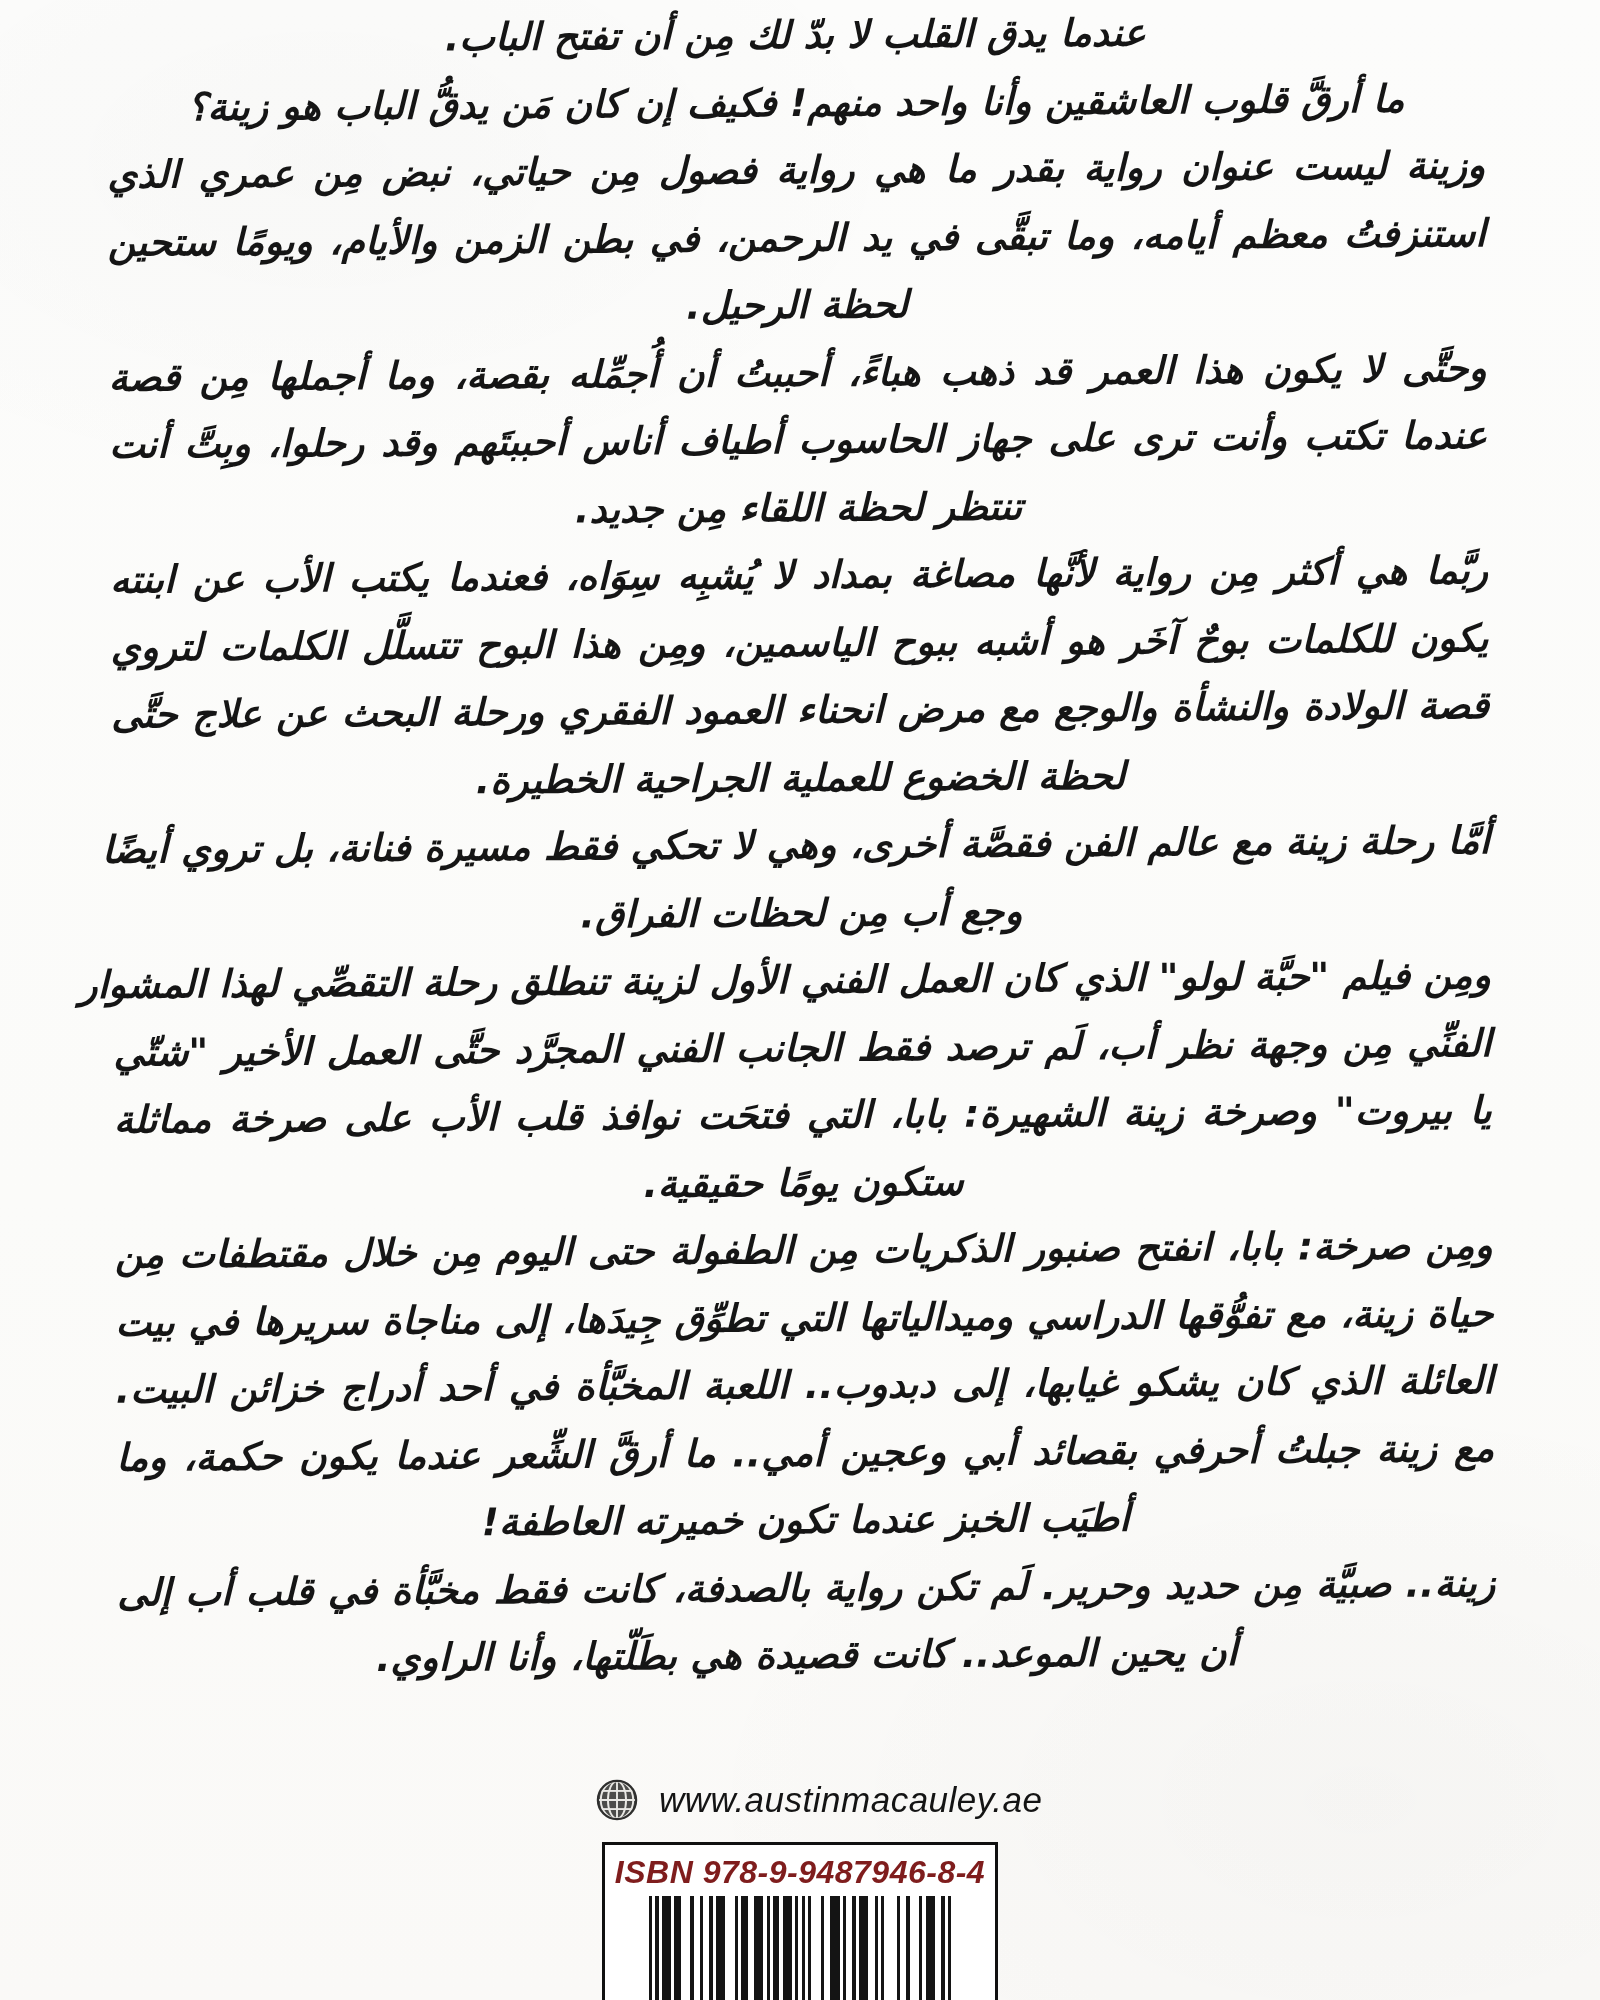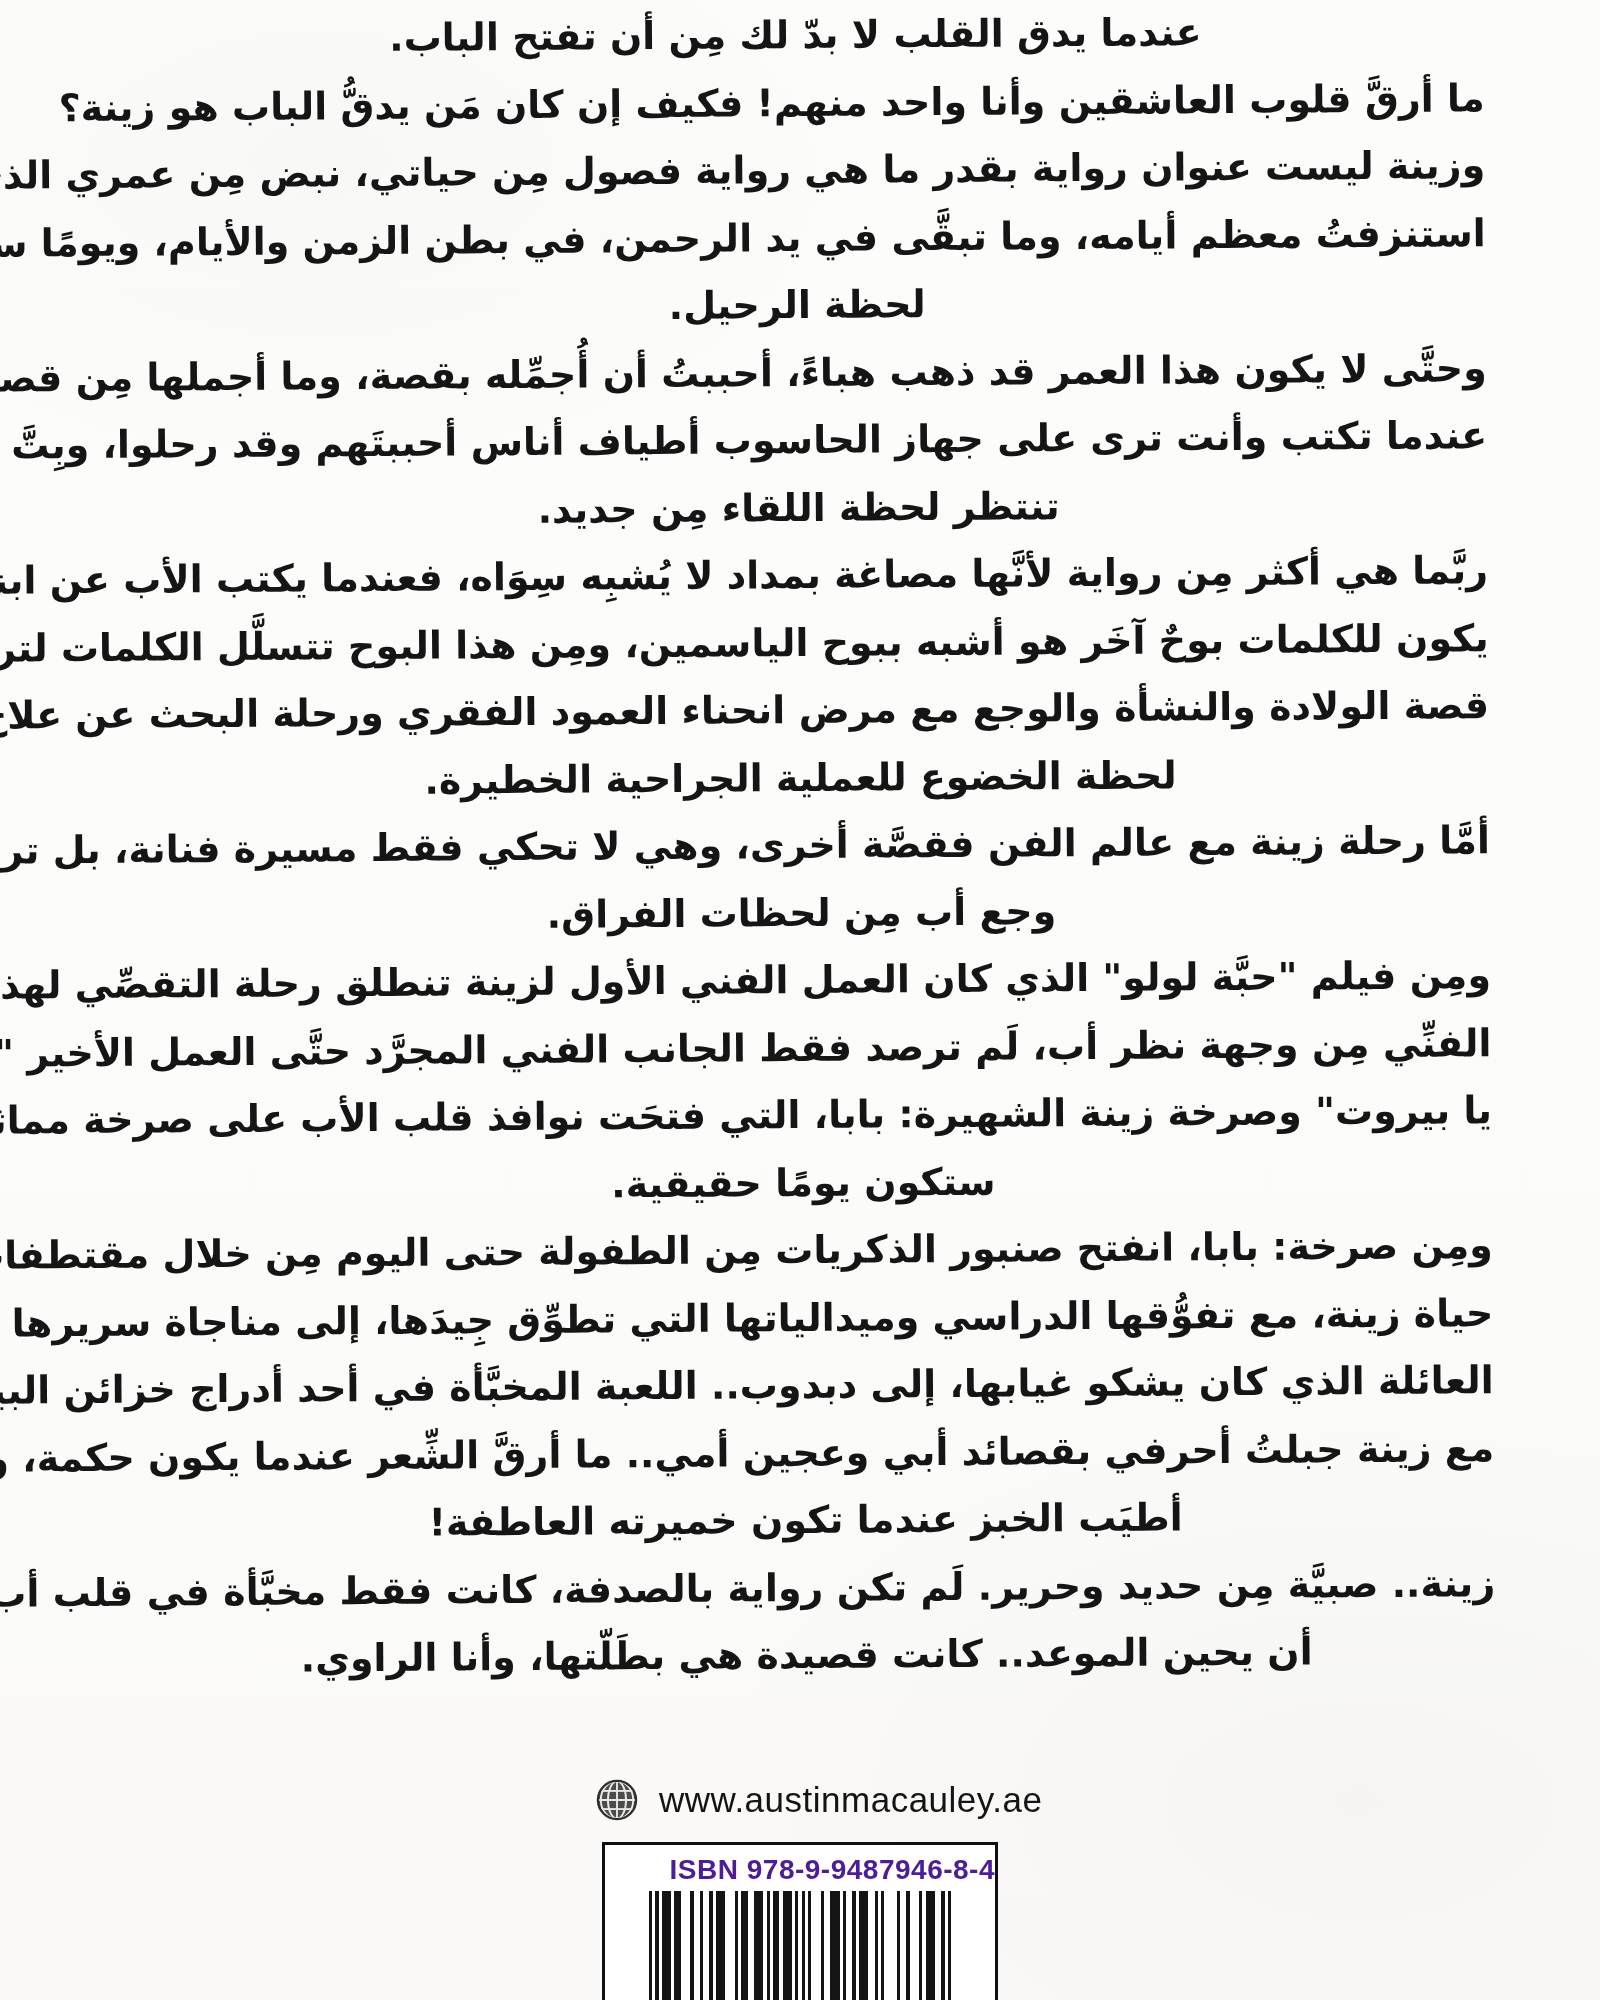--- a/index.html
+++ b/index.html
@@ -8,20 +8,21 @@
     font-family:"DejaVu Sans","Liberation Sans",sans-serif;
     background:#fcfcfb;
   }
   .page{
     position:relative;width:1600px;height:2000px;overflow:hidden;
     background:
       radial-gradient(ellipse 900px 500px at 20% 8%, rgba(0,0,0,0.015), rgba(0,0,0,0) 70%),
       radial-gradient(ellipse 1000px 600px at 85% 90%, rgba(0,0,0,0.02), rgba(0,0,0,0) 70%),
       linear-gradient(180deg,#fcfcfb 0%,#fbfbf9 60%,#faf9f7 100%);
     color:#151515;
+    font-style:italic;
   }
   .text-block{
     position:absolute;left:112px;top:2px;width:1378px;
     transform:rotate(-0.4deg);transform-origin:50% 50%;
   }
   .bline{
     height:67.5px;line-height:67.5px;
     font-size:38px;font-weight:bold;
     direction:rtl;unicode-bidi:plaintext;
     white-space:nowrap;color:#151515;
@@ -39,22 +40,22 @@
     white-space:nowrap;
   }
   .isbn-box{
     position:absolute;left:602px;top:1842px;width:396px;height:210px;
     background:#ffffff;border:3px solid #101010;box-sizing:border-box;
     text-align:center;
   }
   .isbn-label{
     margin-top:9px;
     font-family:"Liberation Sans","DejaVu Sans",sans-serif;
-    font-size:28px;font-weight:bold;color:#4c1d95;
-    letter-spacing:0.5px;white-space:nowrap;text-align:right;
+    font-size:32px;font-weight:bold;color:#7f1d1d;
+    letter-spacing:0.5px;white-space:nowrap;
   }
   .barcode{display:block;margin:5px auto 0 auto;}
   .barcode rect{fill:#141414;shape-rendering:crispEdges;}
 </style>
 </head>
 <body>
 
 <div class="page">
 
   <div class="text-block" id="text-block">

